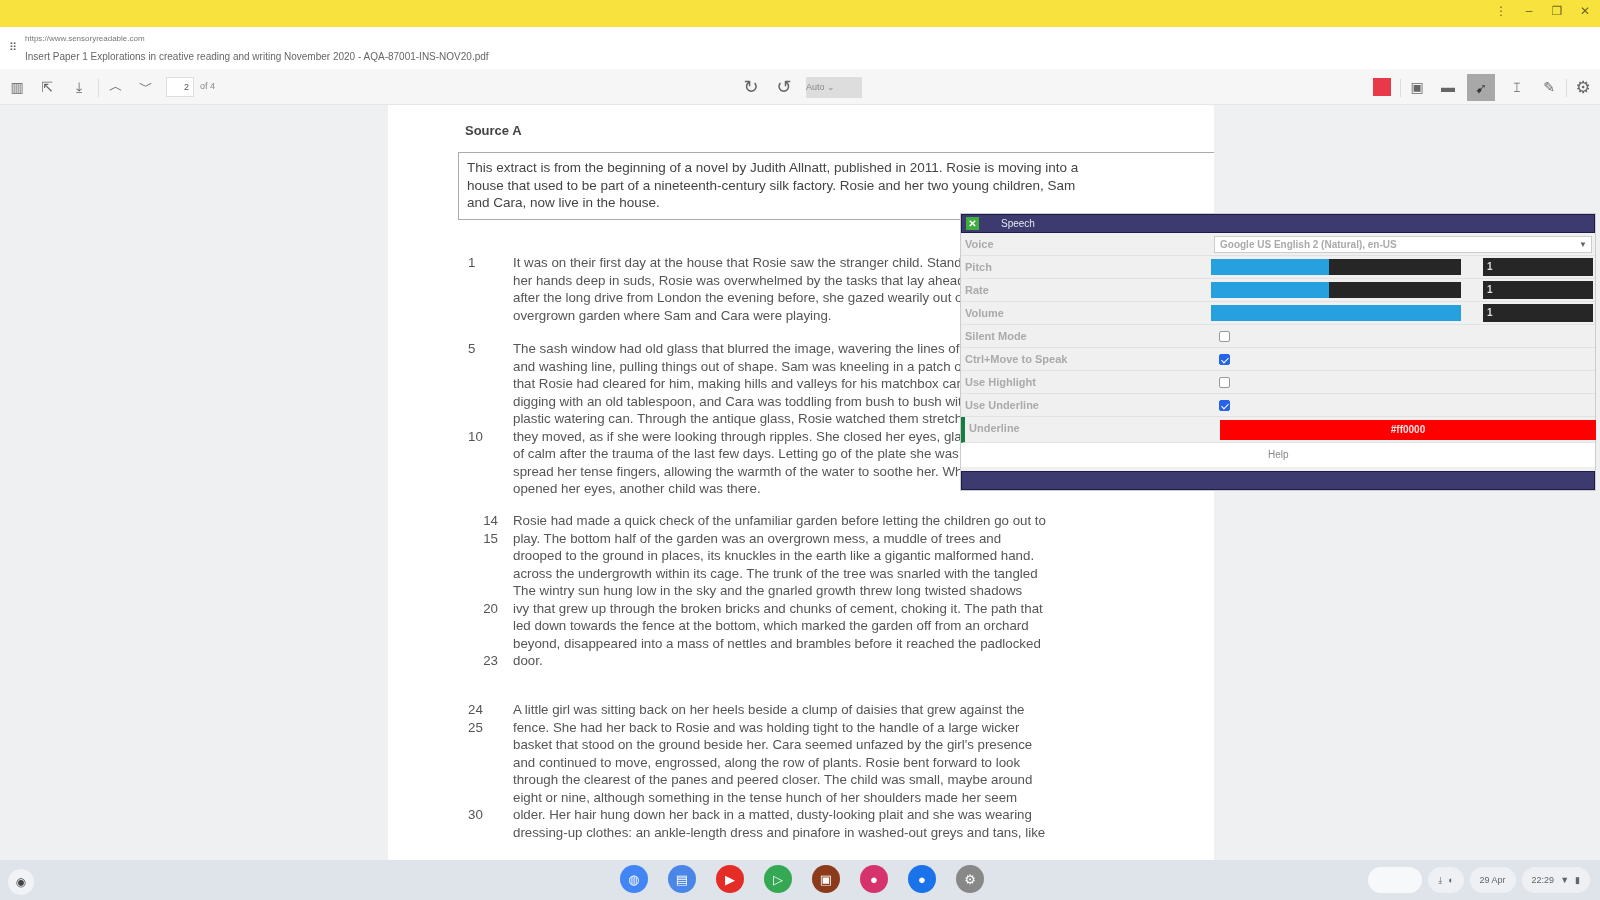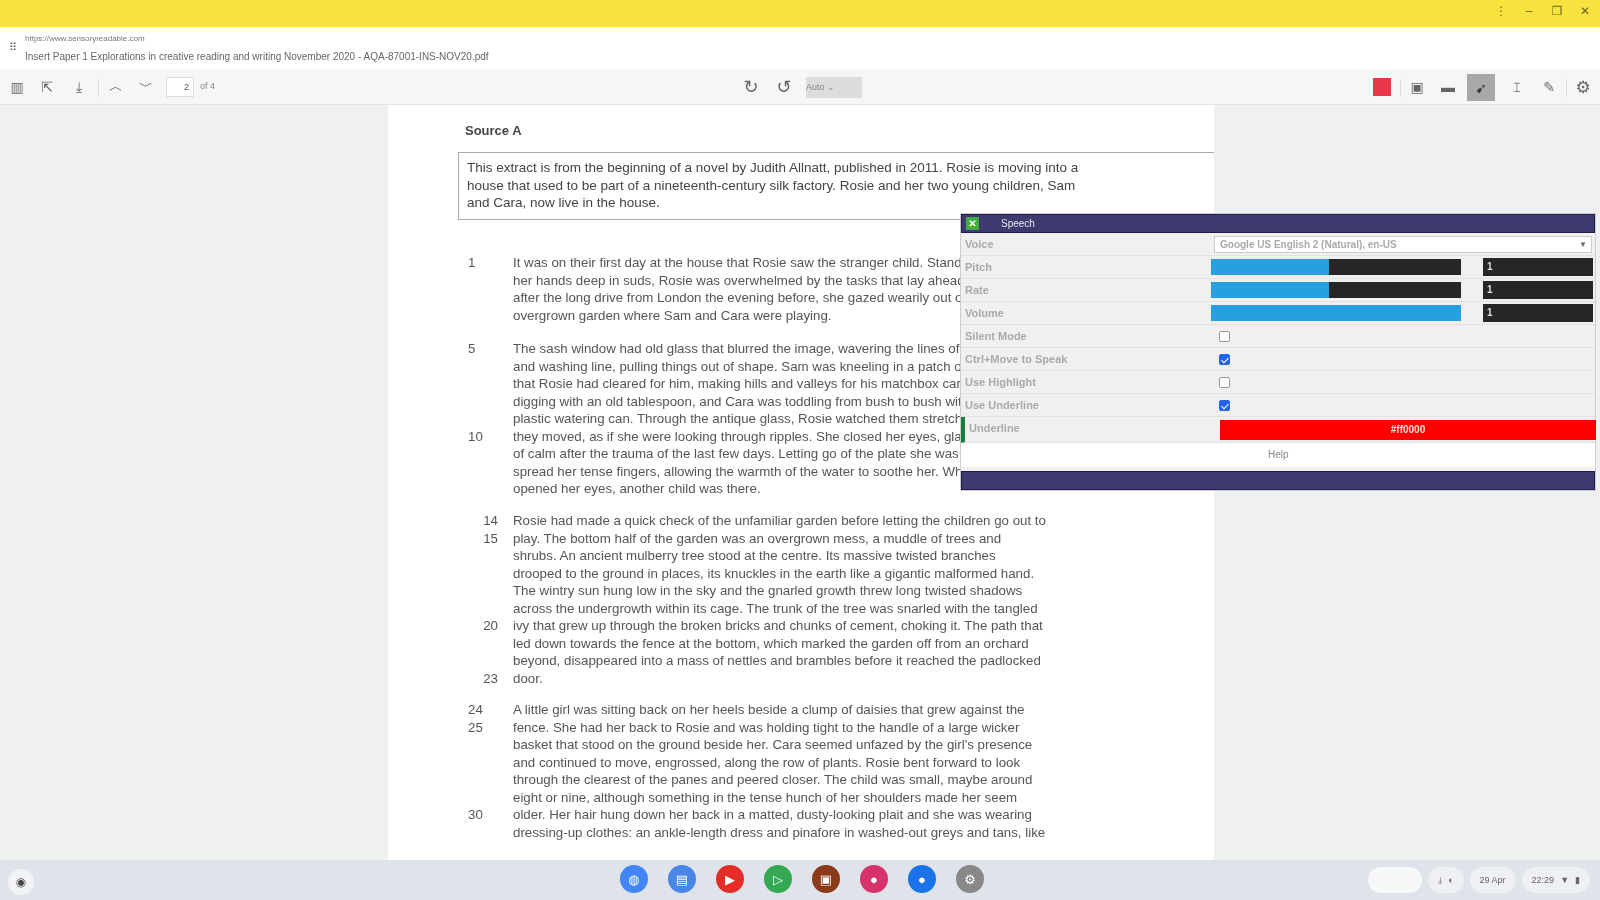--- a/index.html
+++ b/index.html
@@ -167,33 +167,29 @@
           <div class="line">
             <span class="num">14</span>
             <span class="txt">Rosie had made a quick check of the unfamiliar garden before letting the children go out to</span>
           </div>
           <div class="line">
             <span class="num">15</span>
             <span class="txt">play.  The bottom half of the garden was an overgrown mess, a muddle of trees and</span>
           </div>
           <div class="line">
             <span class="num"></span>
-            <span class="txt">shrubs.  An ancient mulberry tree stood at the centre.  Its massive twisted branches</span>
-          </div>
-          <div class="line">
-            <span class="num"></span>
             <span class="txt">drooped to the ground in places, its knuckles in the earth like a gigantic malformed hand.</span>
           </div>
           <div class="line">
             <span class="num"></span>
+            <span class="txt">across the undergrowth within its cage.  The trunk of the tree was snarled with the tangled</span>
+          </div>
+          <div class="line">
+            <span class="num"></span>
             <span class="txt">The wintry sun hung low in the sky and the gnarled growth threw long twisted shadows</span>
-          </div>
-          <div class="line">
-            <span class="num"></span>
-            <span class="txt">across the undergrowth within its cage.  The trunk of the tree was snarled with the tangled</span>
           </div>
           <div class="line">
             <span class="num">20</span>
             <span class="txt">ivy that grew up through the broken bricks and chunks of cement, choking it.  The path that</span>
           </div>
           <div class="line">
             <span class="num"></span>
             <span class="txt">led down towards the fence at the bottom, which marked the garden off from an orchard</span>
           </div>
           <div class="line">

